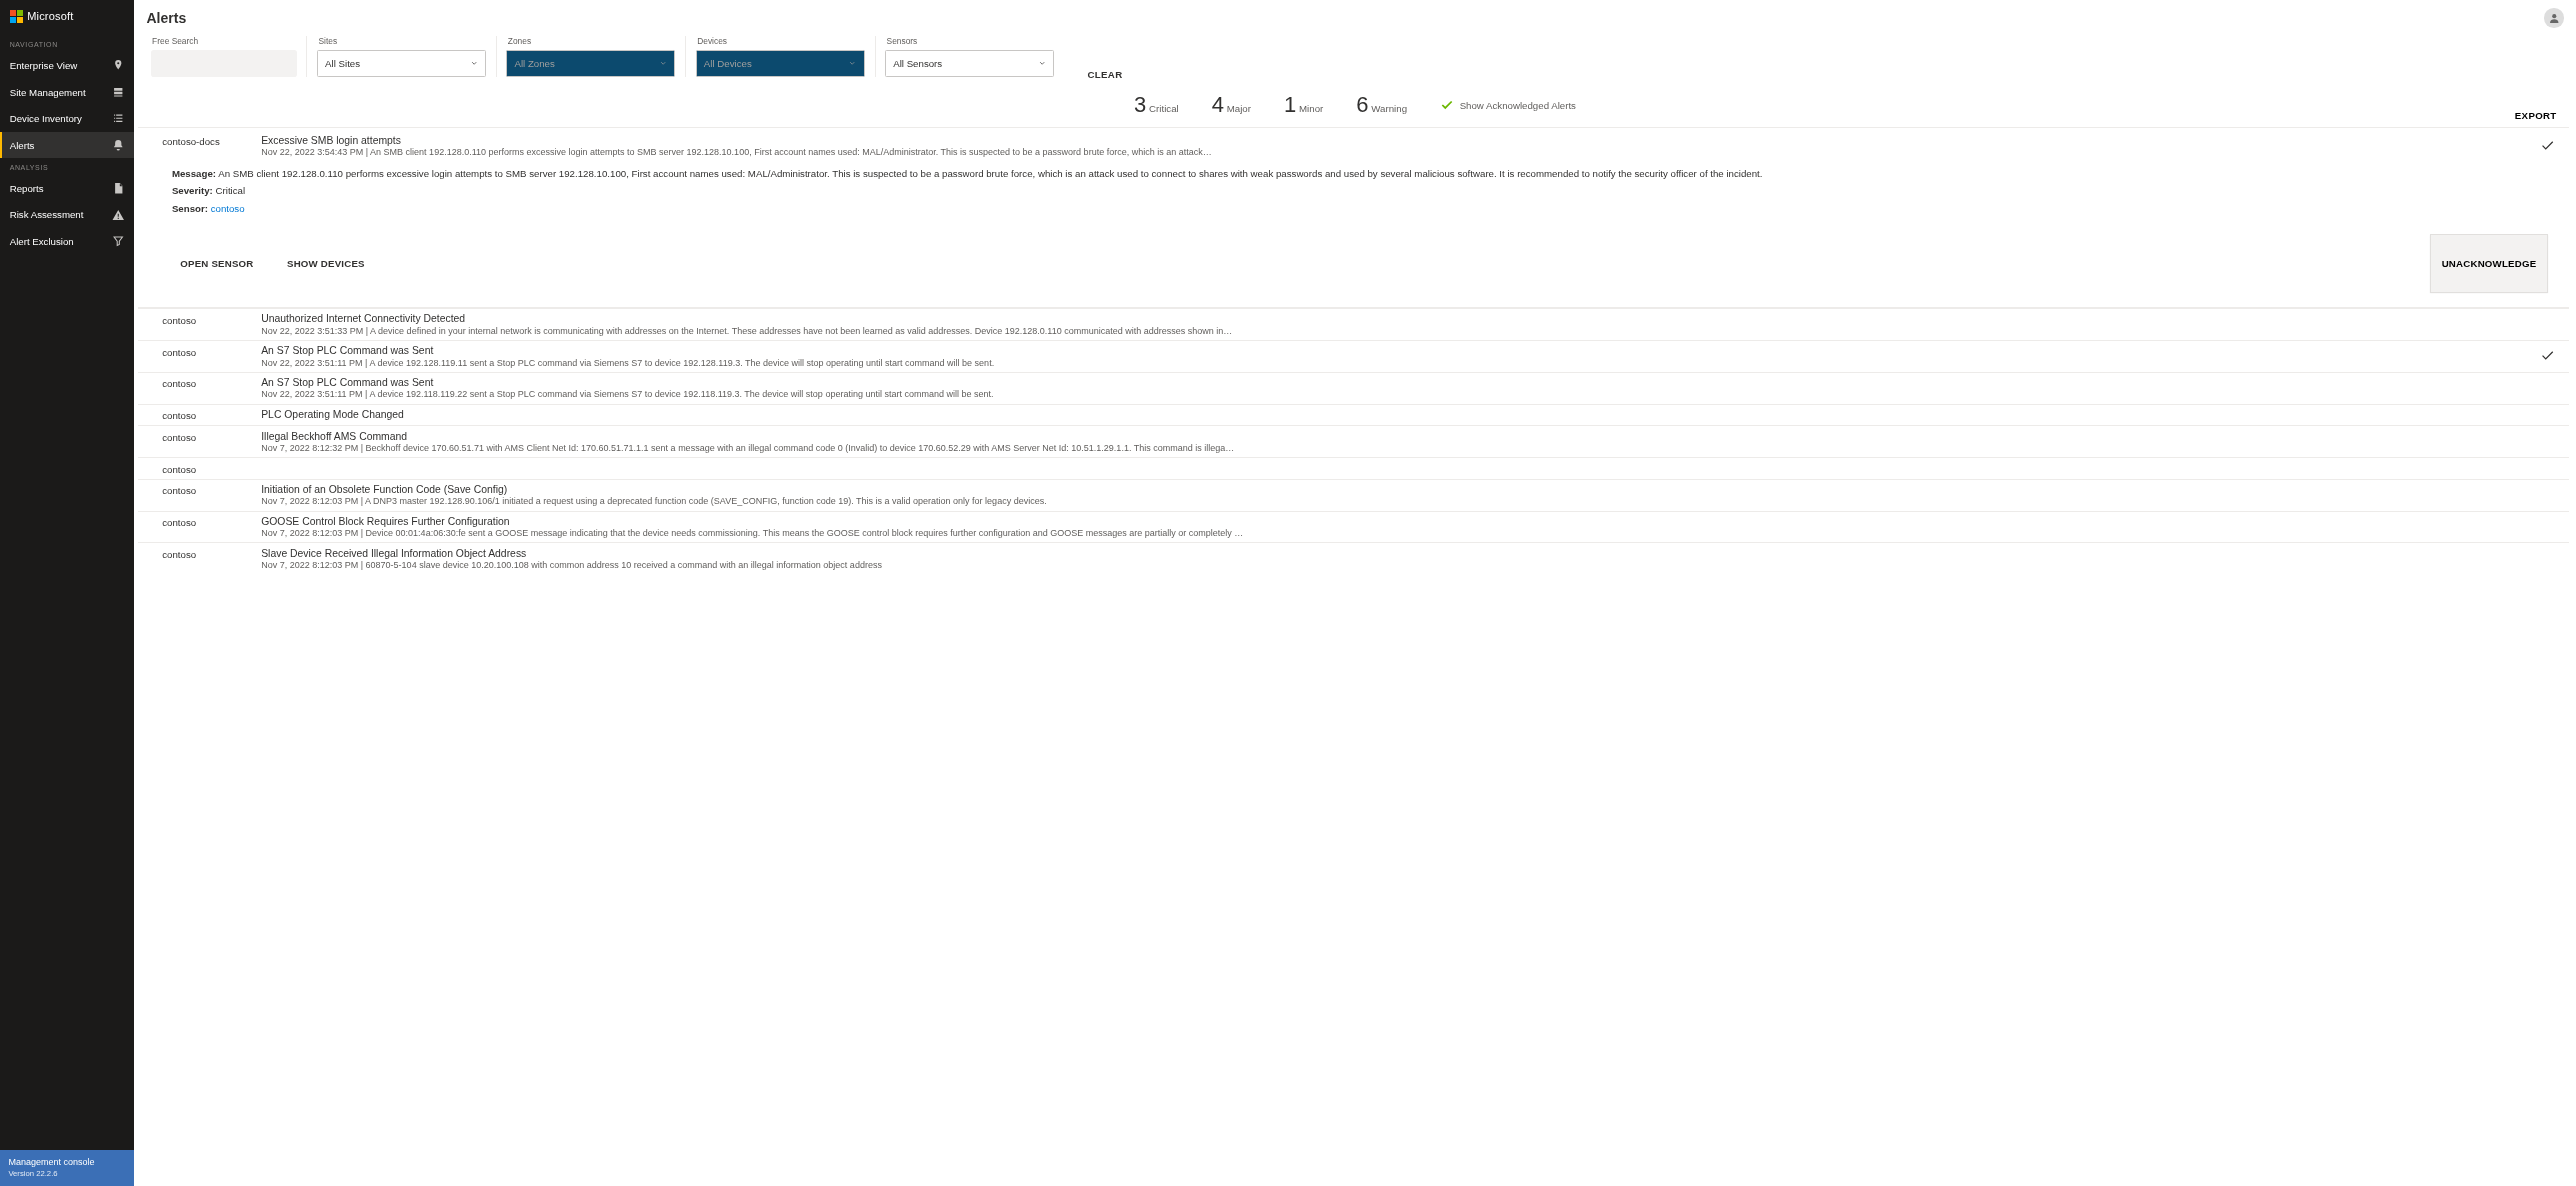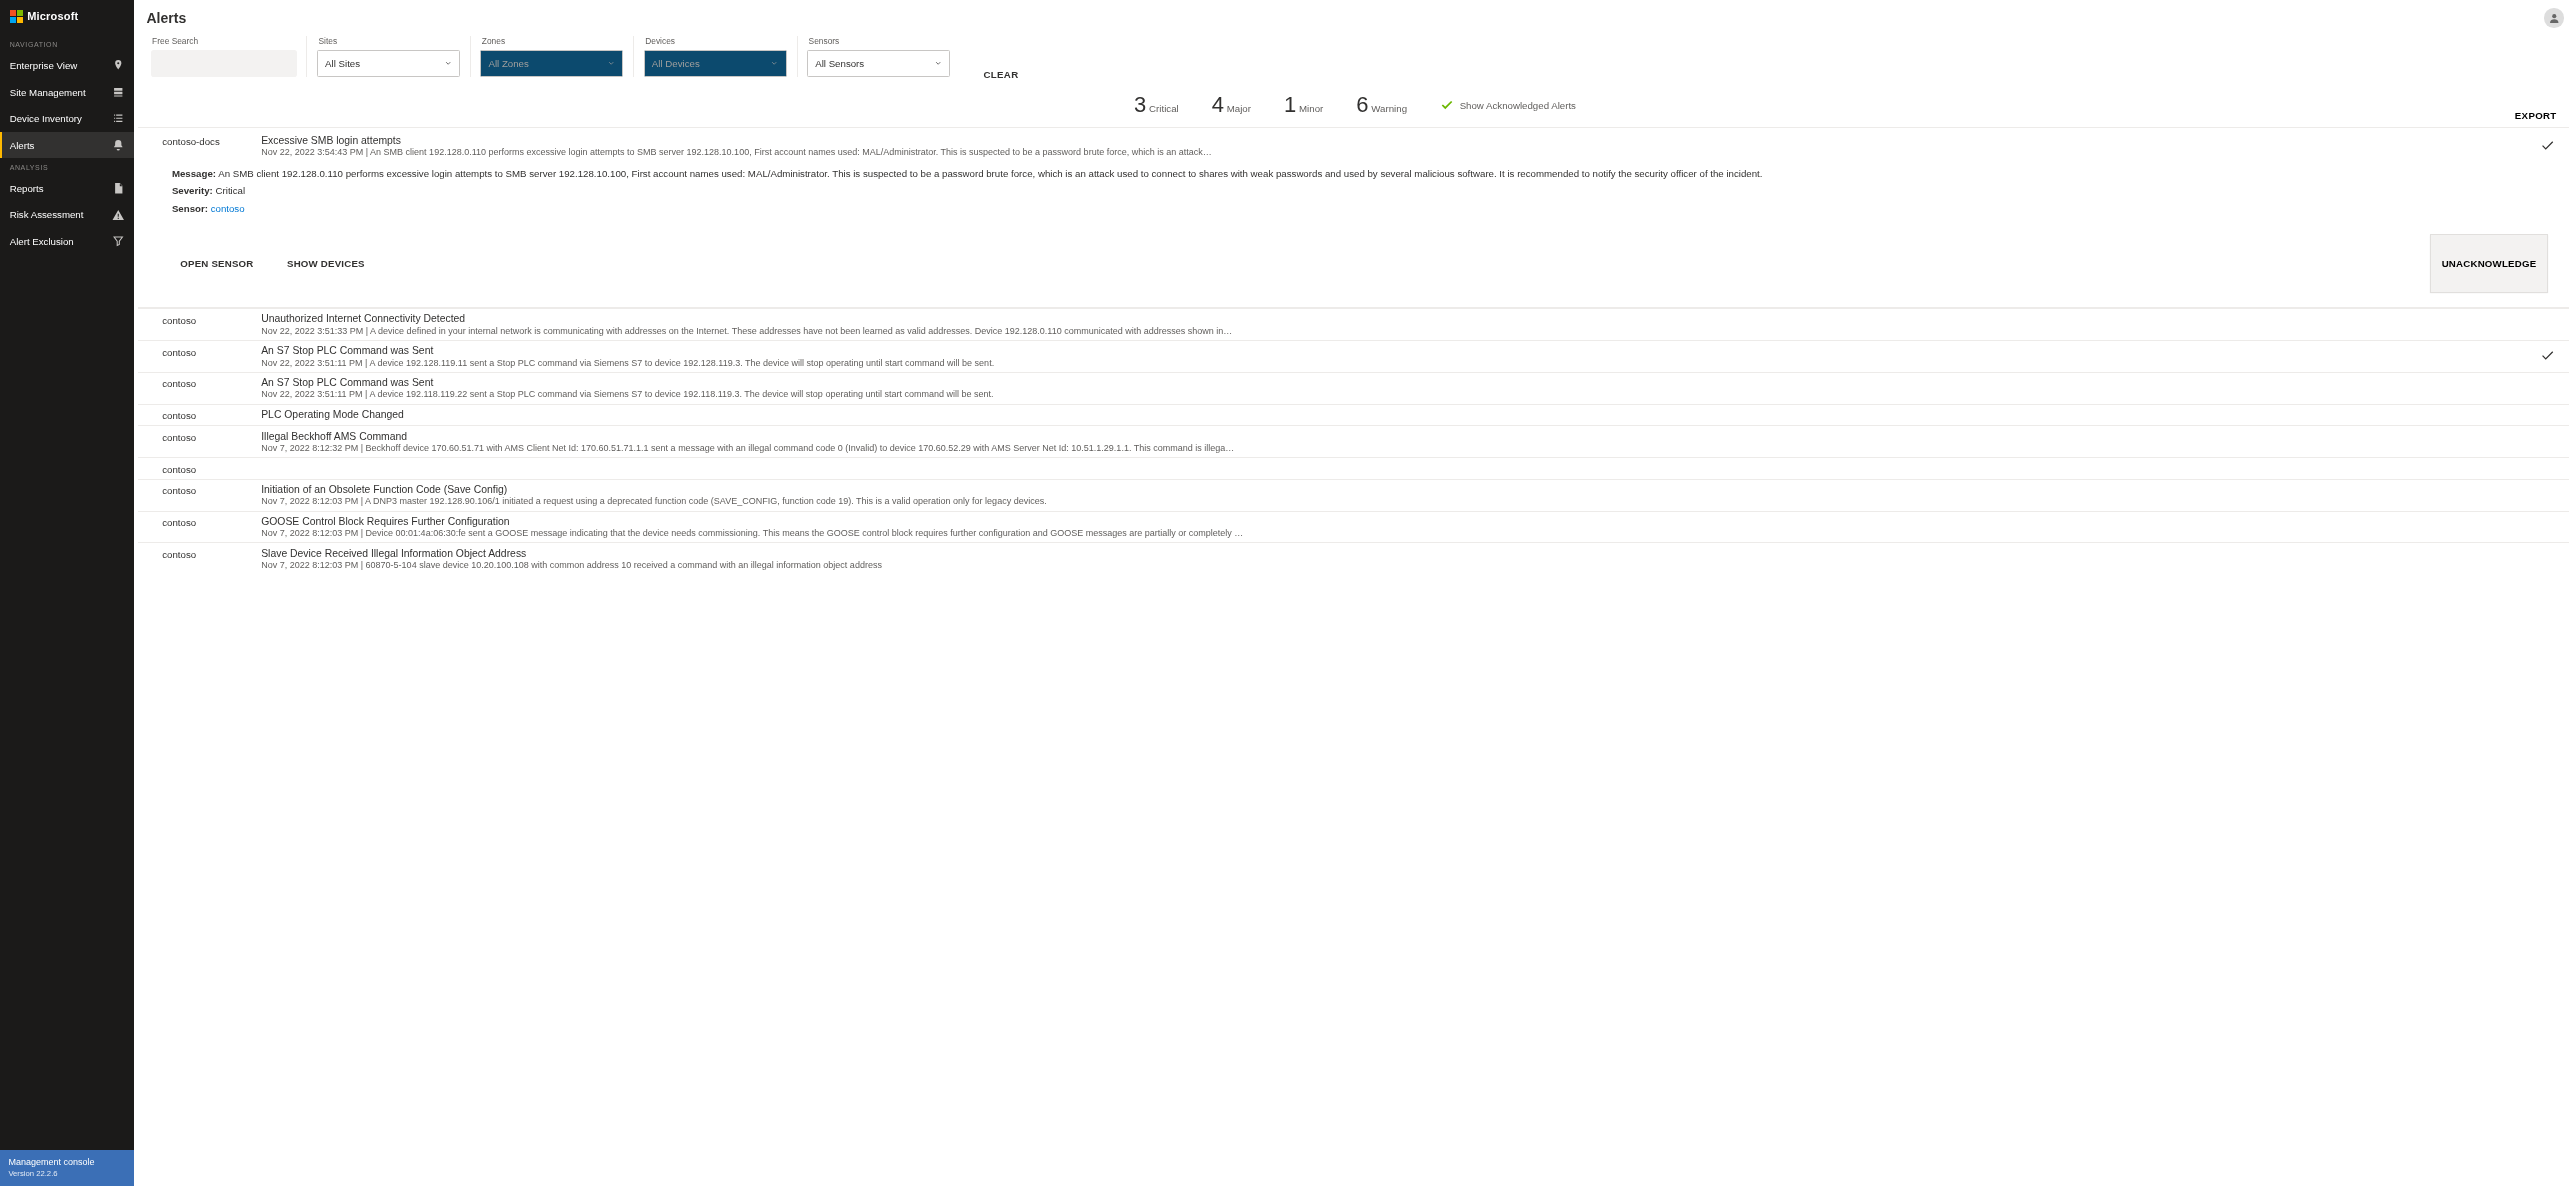--- a/index.html
+++ b/index.html
@@ -5,21 +5,21 @@
 * { margin: 0; padding: 0; box-sizing: border-box; font-family: "Segoe UI", Arial, sans-serif; }
 html, body { width: 100%; height: 100%; overflow: hidden; }
 body { display: flex; background: #fff; color: #323130; }
 
 
 .sidebar { width: 134px; background: #1b1a19; color: #fff; display: flex; flex-direction: column; position: relative; }
 .brand { display: flex; align-items: center; gap: 4.2px; padding: 9.7px 9.7px 12.5px 9.7px; }
 .brand-logo { display: grid; grid-template-columns: 6.3px 6.3px; grid-template-rows: 6.3px 6.3px; gap: 0.7px; }
 .brand-logo div:nth-child(1){background:#f25022;} .brand-logo div:nth-child(2){background:#7fba00;}
 .brand-logo div:nth-child(3){background:#00a4ef;} .brand-logo div:nth-child(4){background:#ffb900;}
-.brand-text { font-size: 11px; font-weight: 700; letter-spacing: 0.2px; }
+.brand-text { font-size: 11px; font-weight: 400; letter-spacing: 0.2px; }
 .nav-heading { font-size: 7px; letter-spacing: 0.6px; color: #8a8886; padding: 5.6px 9.7px 4.2px; text-transform: uppercase; }
 .nav-item { display: flex; align-items: center; justify-content: space-between; padding: 7px 9.7px; font-size: 9.7px; cursor: pointer; }
 .nav-item.active { background: #323130; position: relative; }
 .nav-item.active::before { content:""; position:absolute; left:0; top:0; bottom:0; width:2.1px; background:#ffb900; }
 .nav-icon { width: 12.5px; height: 12.5px; color: #c8c6c4; flex-shrink: 0; }
 .sidebar-footer { margin-top: auto; background: #3b6fb6; padding: 7px 8.4px 8.4px; }
 .sf-title { font-size: 9px; margin-bottom: 1.4px; }
 .sf-ver { font-size: 7.7px; opacity: .85; }
 
 
@@ -27,21 +27,21 @@
 .topbar { display: flex; align-items: center; justify-content: space-between; padding: 8.4px 12.5px 5.6px; }
 .title { font-size: 14px; font-weight: 600; }
 .avatar { width: 19.5px; height: 19.5px; border-radius: 50%; background: #ddd; display:flex; align-items:center; justify-content:center; color:#666; }
 
 .filters { display: flex; align-items: flex-start; gap: 0; padding: 2.8px 7px 7px; }
 .fgroup { padding: 0 9.7px; border-left: 0.7px solid #edebe9; }
 .fgroup:first-child { border-left: none; }
 .fgroup .label { font-size: 8.4px; color: #605e5c; margin-bottom: 4.2px; padding-left: 1.4px; }
 .search-box { display:flex; align-items:center; width: 146px; height:26.4px; background:#f3f2f1; border-radius:2.8px; padding:0 7px; gap:5.6px; }
 .search-box input { border:none; outline:none; background:transparent; flex:1; font-size:9.7px; }
-.select { display:flex; align-items:center; justify-content:space-between; width:143px; height:26.4px; border:0.7px solid #c8c6c4; border-radius:1.4px; padding:0 7px; font-size:9.7px; background:#fff; cursor:pointer; }
+.select { display:flex; align-items:center; justify-content:space-between; width:169px; height:26.4px; border:0.7px solid #c8c6c4; border-radius:1.4px; padding:0 7px; font-size:9.7px; background:#fff; cursor:pointer; }
 .select.disabled { color:#a19f9d; background:#0c4a6e; }
 .clear-btn { margin-left: 14px; margin-top: 27px; padding: 5.6px 9.7px; font-size: 9.7px; font-weight: 600; letter-spacing: 0.3px; color:#323130; background:none; border:none; cursor:pointer; }
 
 .summary-row { display:flex; align-items:center; justify-content:center; gap: 33px; padding: 0 12.5px 4.2px; position: relative; }
 .stat { display:flex; align-items:baseline; gap:2.8px; }
 .stat .num { font-size: 22px; font-weight: 400; }
 .stat .lbl { font-size: 9.7px; color:#605e5c; }
 .ack-toggle { display:flex; align-items:center; gap:5.6px; color:#605e5c; font-size:9.7px; cursor:pointer; }
 .ack-toggle svg { color:#6bb700; }
 .export-btn { position:absolute; right:12.5px; bottom:-2.8px; padding:4.2px 7px; font-size:9.7px; font-weight:600; letter-spacing:0.3px; background:none; border:none; cursor:pointer; }

